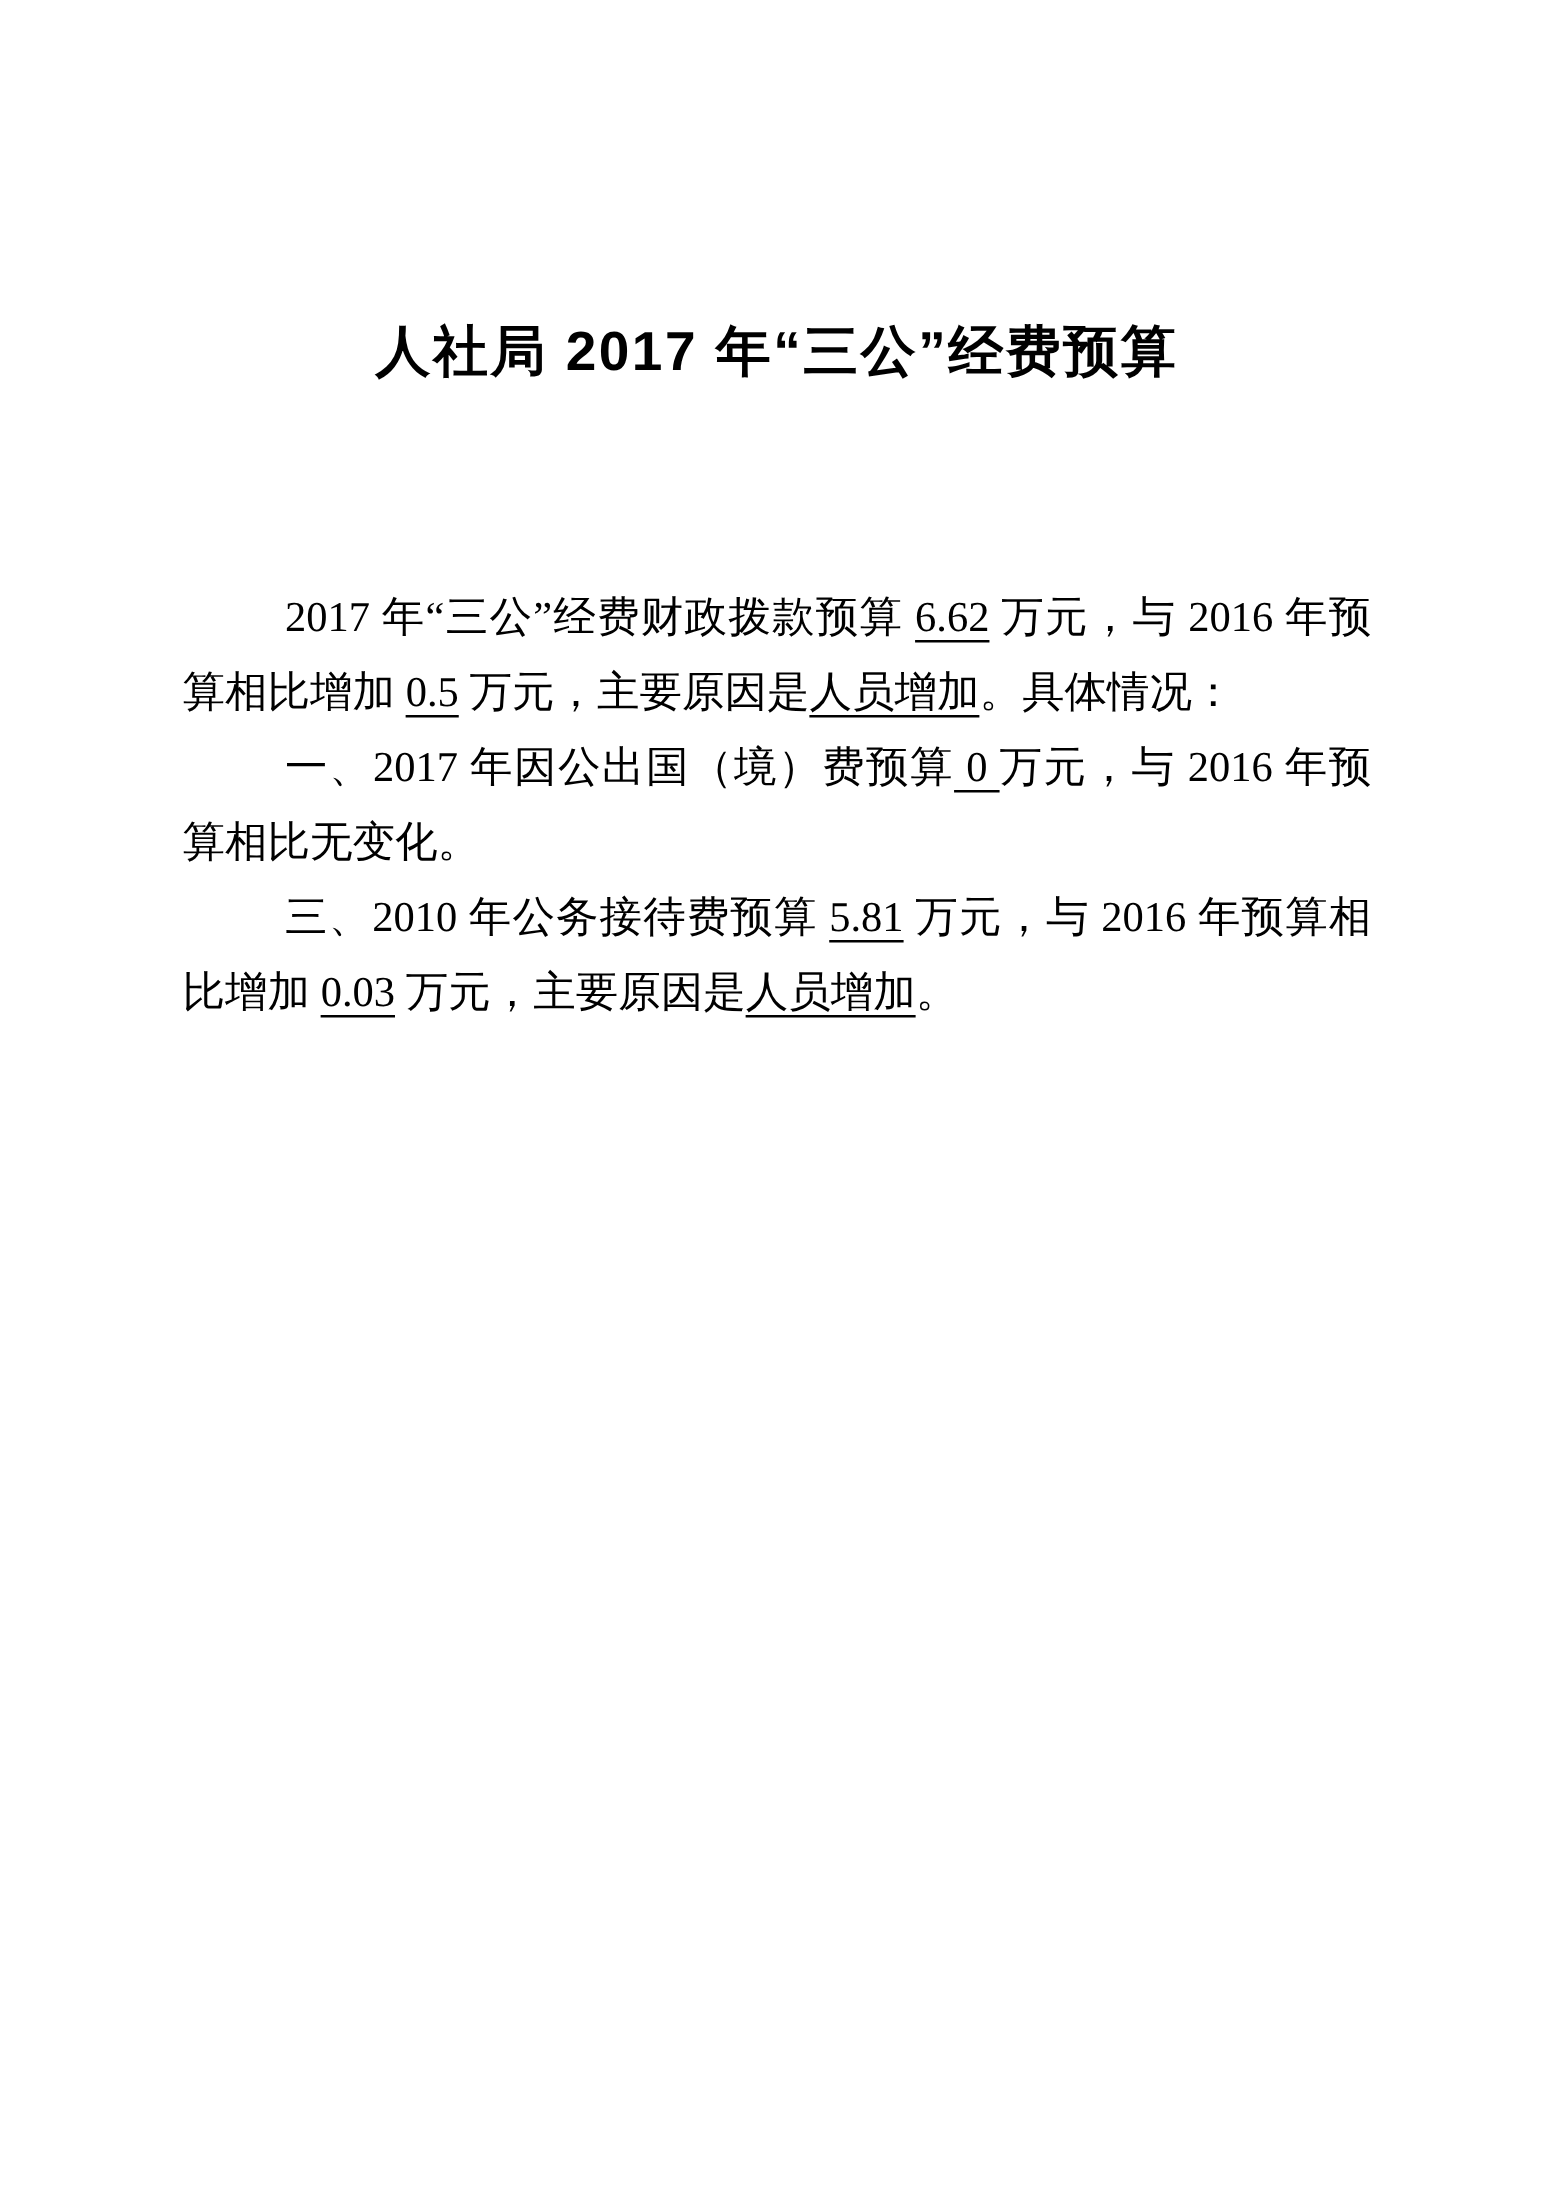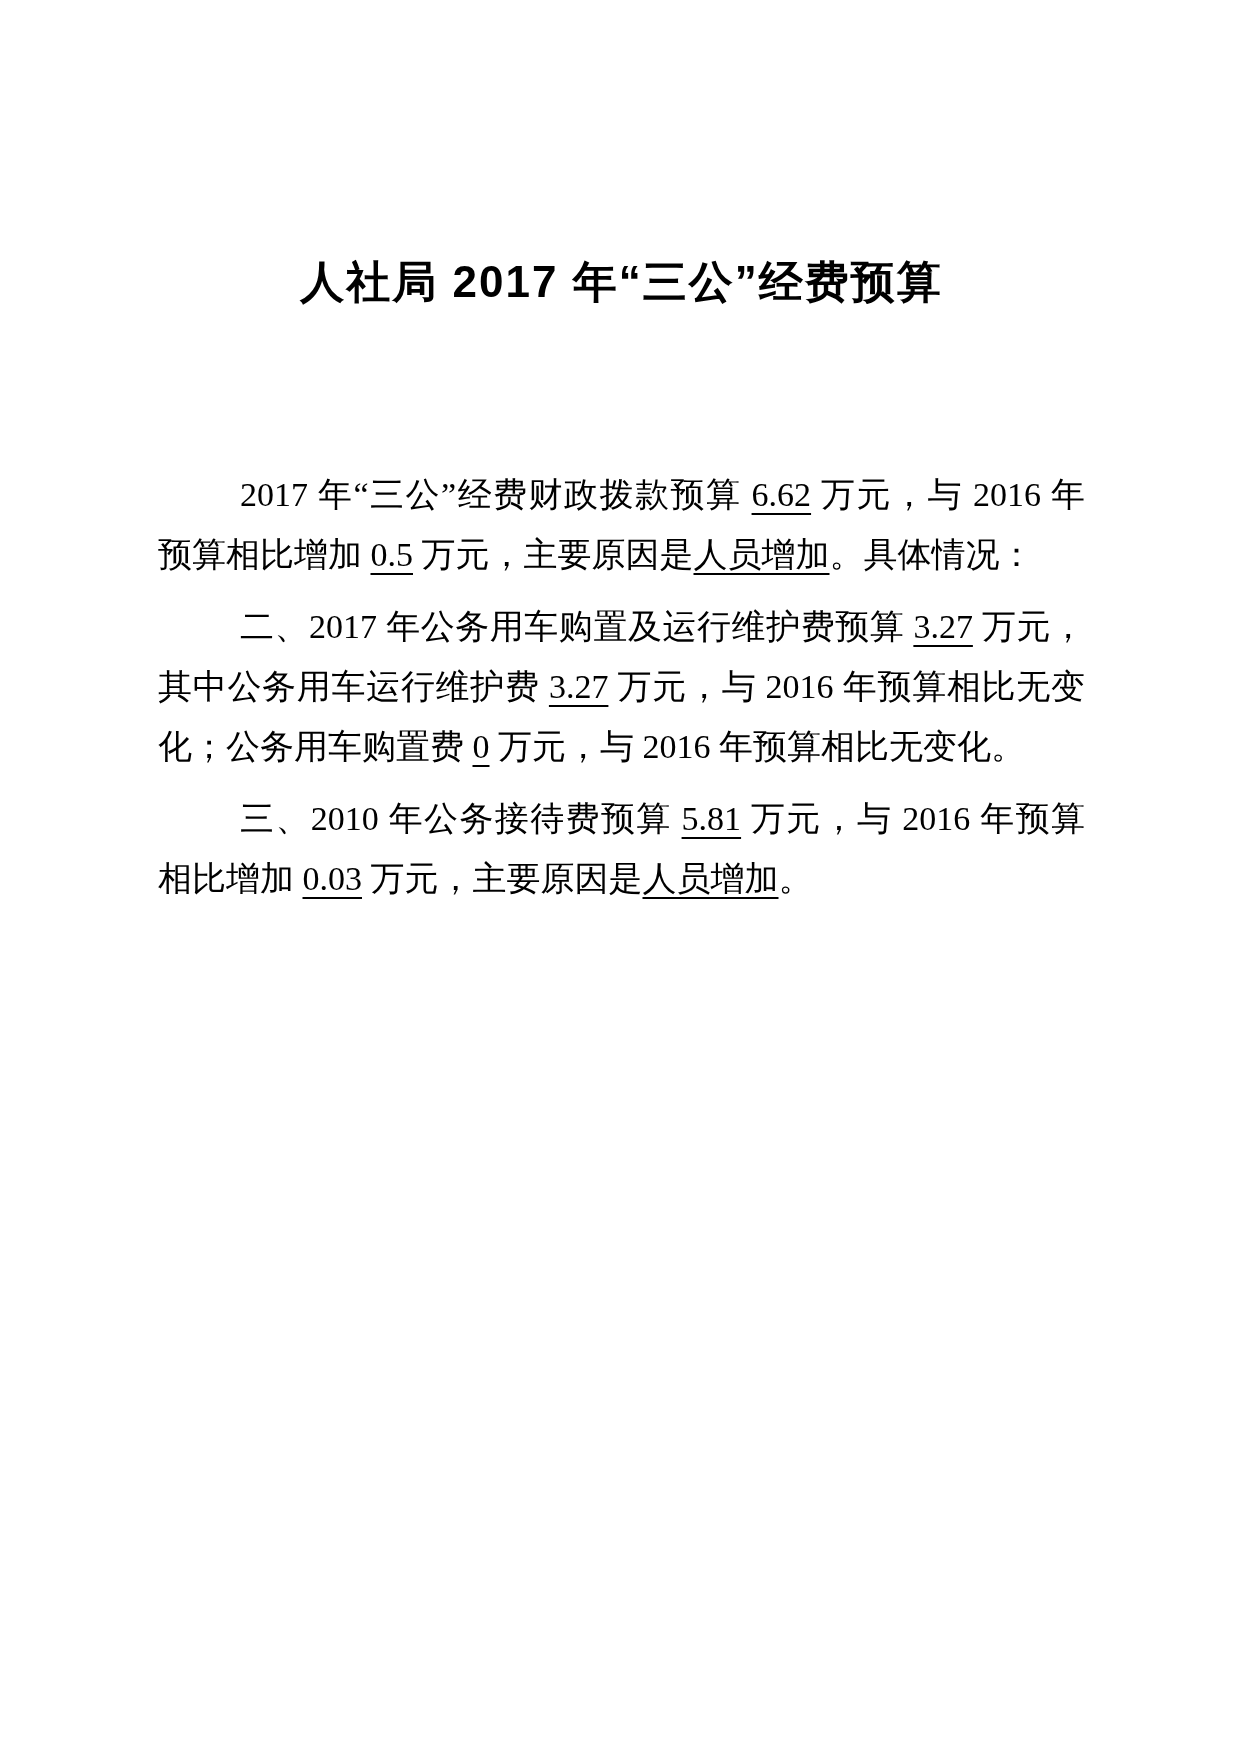--- a/index.html
+++ b/index.html
@@ -30,34 +30,34 @@
   }
   .doc-body {
     margin-top: 150px;
     font-family: "Liberation Serif", "DejaVu Serif", serif;
     font-size: 34px;
     line-height: 60px;
     text-align: justify;
     color: #000000;
   }
   .para {
-    margin: 12px;
+    margin: 0;
     text-indent: 82px;
   }
   .u {
     text-decoration: underline;
     text-underline-offset: 7px;
     text-decoration-thickness: 2px;
   }
 </style>
 </head>
 <body>
 
 <div class="page">
   <h1 class="title">
     <div>人社局 2017 年“三公”经费预算</div>
   </h1>
   <div class="doc-body">
     <p class="para"><span>2017 年“三公”经费财政拨款预算 </span><span class="u">6.62</span><span> 万元，与 2016 年预算相比增加 </span><span class="u">0.5</span><span> 万元，主要原因是</span><span class="u">人员增加</span><span>。具体情况：</span></p>
-    <p class="para"><span>二、2017 年公务用车购置及运行维护费预算 </span><span class="u">3.27</span><span> 万元，其中公务用车运行维护费 </span><span class="u">3.27</span><span> 万元，与 2016 年预算相比无变化；公务用车购置费 </span><span class="u">0</span><span> 万元，与 2016 年预算相比无变化。</span></p>
+    <p class="para"><span>一、2017 年因公出国（境）费预算</span><span class="u"> 0 </span><span>万元，与 2016 年预算相比无变化。</span></p>
     <p class="para"><span>三、2010 年公务接待费预算 </span><span class="u">5.81</span><span> 万元，与 2016 年预算相比增加 </span><span class="u">0.03</span><span> 万元，主要原因是</span><span class="u">人员增加</span><span>。</span></p>
   </div>
 </div>
 
 </body></html>

